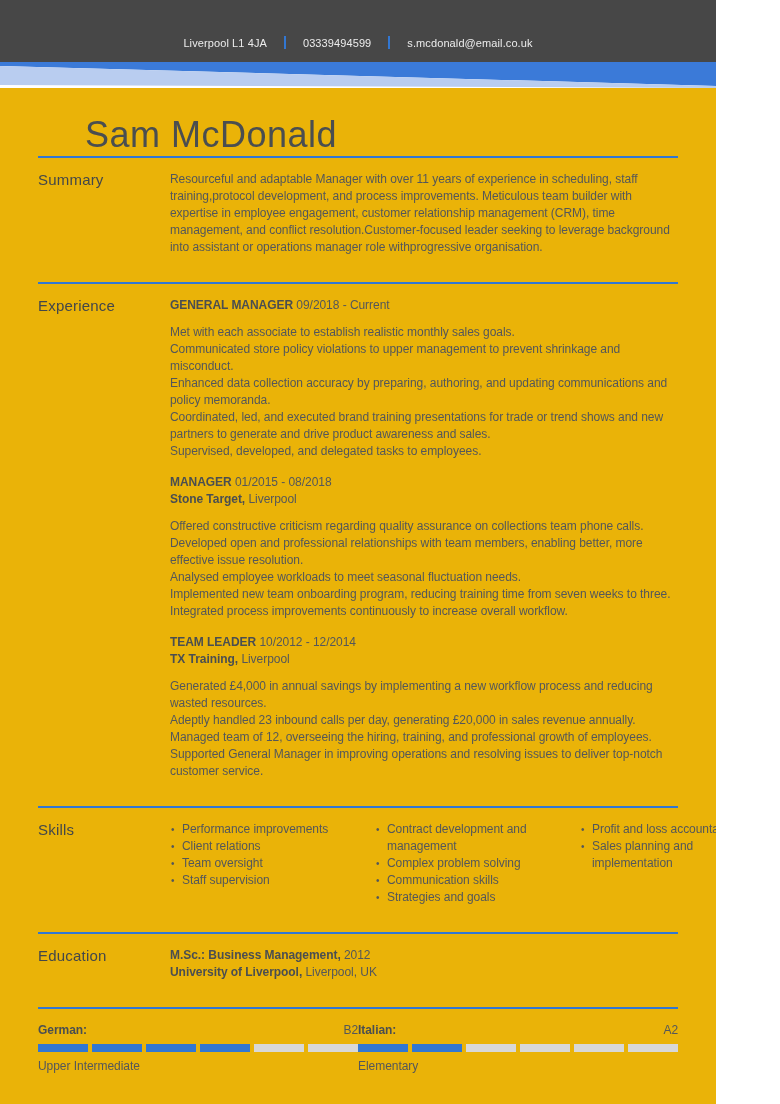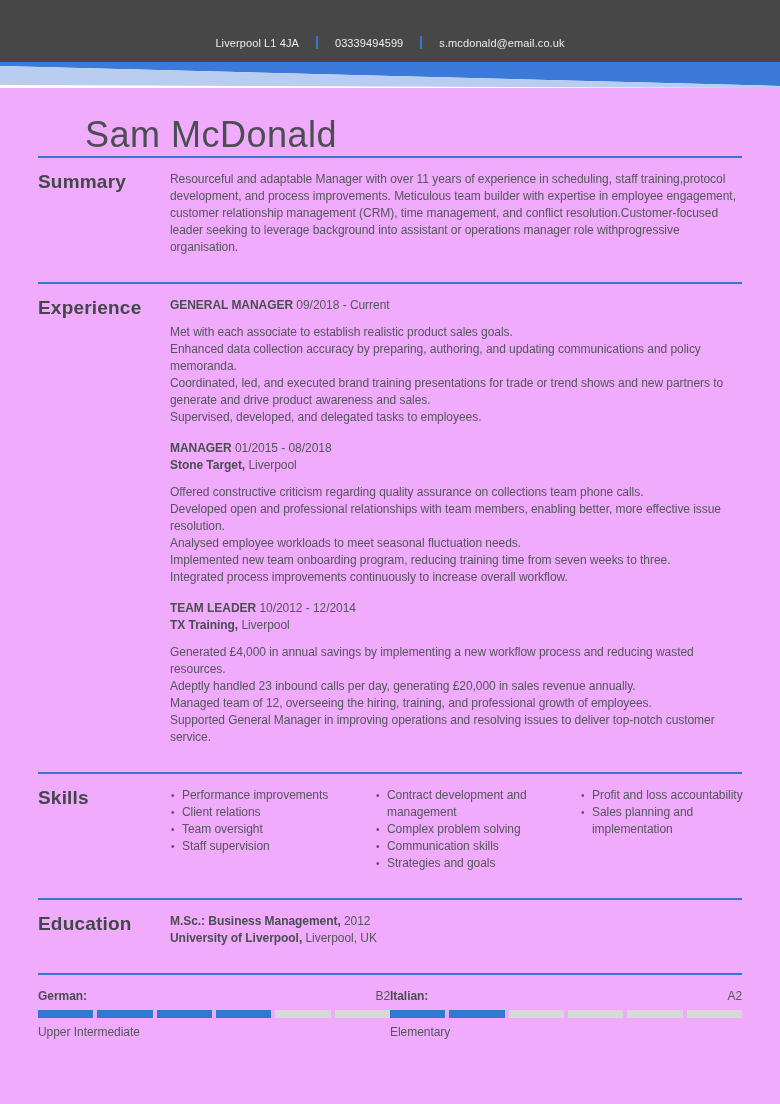--- a/index.html
+++ b/index.html
@@ -5,40 +5,40 @@
   :root{
     --accent:#3277d2;
     --stripe:#3b7ad8;
     --stripe-light:#b9cdf0;
     --topbar:#474747;
     --seg-empty:#d8d8d8;
   }
   *{box-sizing:border-box;margin:0;padding:0;}
   html,body{background:#ffffff;}
   body{width:780px;margin:0;font-family:"Liberation Sans",sans-serif;}
-  .page{width:780px;height:1104px;background:#f0abfc;overflow:hidden;position:relative;}
+  .page{width:716px;height:1104px;background:#eab308;overflow:hidden;position:relative;}
 
   
   .topbar{height:62px;background:var(--topbar);display:flex;align-items:flex-end;justify-content:center;gap:17px;padding-bottom:13px;}
   .contact-item{color:#ececec;font-size:11px;letter-spacing:0.1px;}
   .contact-sep{width:2px;height:13px;background:var(--accent);}
 
   
   .stripe{position:relative;height:26px;background:#ffffff;overflow:hidden;}
   .stripe-dark{position:absolute;inset:0;background:var(--stripe);clip-path:polygon(0 0,100% 0,100% 92%,0 15%);}
   .stripe-light{position:absolute;inset:0;background:var(--stripe-light);clip-path:polygon(0 15%,100% 92%,100% 100%,0 88%);}
 
   
   .name-block{padding:26px 38px 0 85px;}
   .person-name{font-size:36px;color:#4a4e50;font-weight:normal;letter-spacing:0.5px;line-height:42px;}
 
   
   .section{margin:0 38px;border-top:2px solid var(--accent);padding:13px 0 26px 0;display:flex;}
   .section:first-of-type{margin-top:39px;}
-  .section-label{width:132px;flex-shrink:0;font-size:19px;font-weight:700;color:#43474a;letter-spacing:0.2px;}
+  .section-label{width:132px;flex-shrink:0;font-size:15px;font-weight:400;color:#43474a;letter-spacing:0.2px;}
   .section-content{flex:1;min-width:0;font-size:12px;line-height:17px;color:#54575a;letter-spacing:-0.05px;}
 
   .bold{font-weight:bold;color:#4a4e51;}
 
   
   .job + .job{margin-top:14px;}
   .job-duties{margin-top:10px;}
 
   
   .skills-cols{display:flex;gap:9px;}
@@ -86,21 +86,22 @@
   <div class="section">
     <div class="section-label">Experience</div>
     <div class="section-content">
 
       <div class="job">
         <div>
           <span class="bold">GENERAL MANAGER</span>
           <span>09/2018 - Current</span>
         </div>
         <div class="job-duties">
-          <div>Met with each associate to establish realistic product sales goals.</div>
+          <div>Met with each associate to establish realistic monthly sales goals.</div>
+          <div>Communicated store policy violations to upper management to prevent shrinkage and misconduct.</div>
           <div>Enhanced data collection accuracy by preparing, authoring, and updating communications and policy memoranda.</div>
           <div>Coordinated, led, and executed brand training presentations for trade or trend shows and new partners to generate and drive product awareness and sales.</div>
           <div>Supervised, developed, and delegated tasks to employees.</div>
         </div>
       </div>
 
       <div class="job">
         <div>
           <span class="bold">MANAGER</span>
           <span>01/2015 - 08/2018</span>

